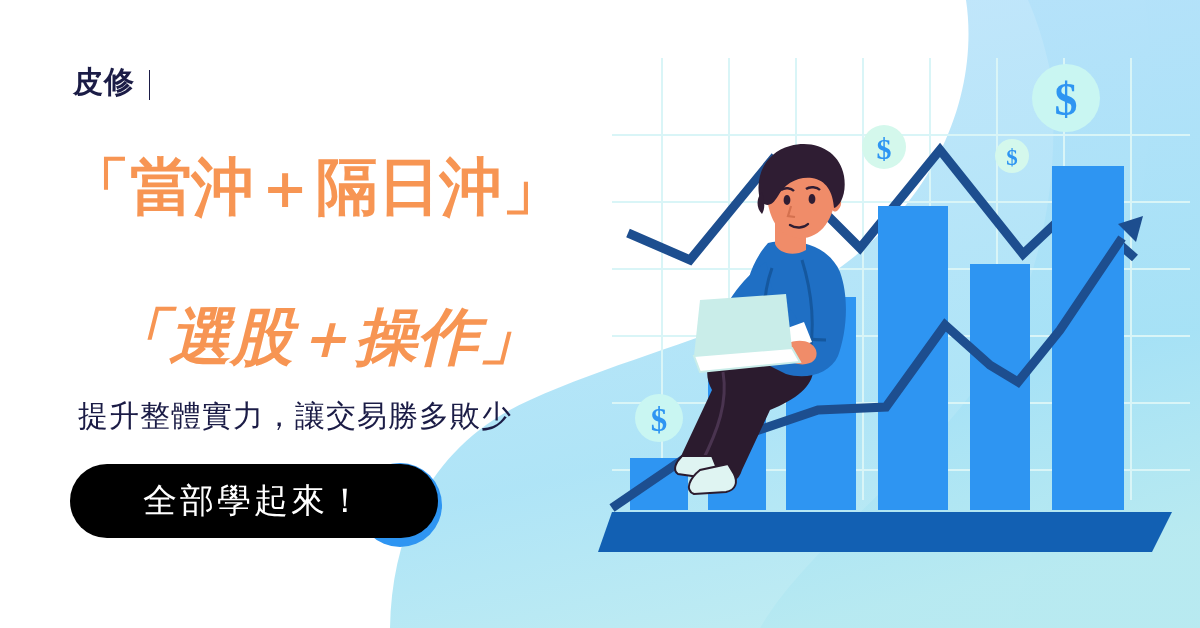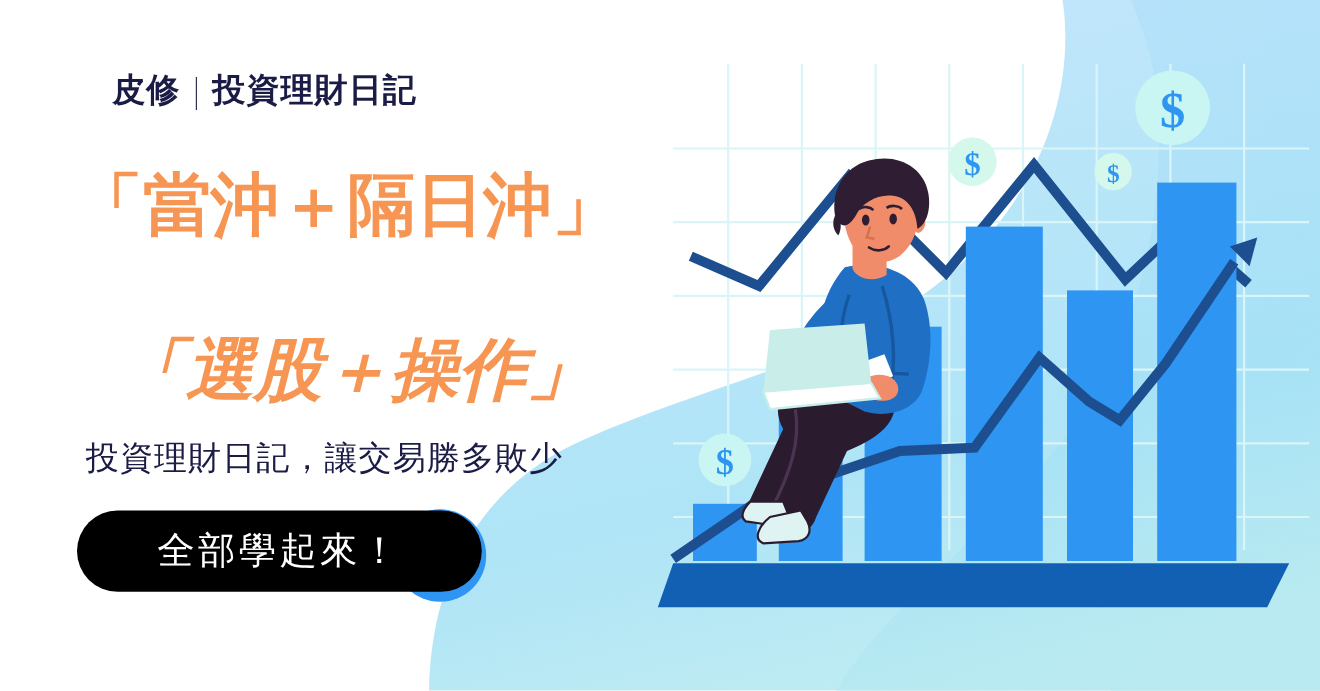--- a/index.html
+++ b/index.html
@@ -15,21 +15,21 @@
 
   
   #bg-art{position:absolute;inset:0;width:1200px;height:628px;}
 
   
   .text-col{
     position:absolute;left:0;top:0;width:620px;height:628px;
     z-index:5;
   }
   .brand{
-    position:absolute;left:102px;top:62px;
+    position:absolute;left:73px;top:62px;
     font-size:30px;font-weight:700;color:#1b1c46;
     letter-spacing:1px;white-space:nowrap;
     display:flex;align-items:center;gap:0px;
   }
   .brand-name{}
   .brand-sep{
     display:inline-block;width:1px;height:30px;background:#1b1c46;
     margin:0 14px;position:relative;top:2px;
   }
   .brand-sub{}
@@ -221,27 +221,26 @@
         <text x="659" y="431" text-anchor="middle" font-family="Liberation Serif, serif" font-size="33" font-weight="700" fill="#2e95f2">$</text>
       </g>
     </g>
   </svg>
 
   <div class="text-col">
 
     <div class="brand">
       <span class="brand-name">皮修</span>
       <span class="brand-sep"></span>
-      <span class="brand-sub">投資理財日記</span>
     </div>
 
     <div class="headline" id="headline-1">「當沖＋隔日沖」</div>
 
     <div class="headline" id="headline-2">「選股＋操作」</div>
 
-    <div class="subtitle">投資理財日記，讓交易勝多敗少</div>
+    <div class="subtitle">提升整體實力，讓交易勝多敗少</div>
 
     <button class="cta-button">
       <span class="cta-label">全部學起來！</span>
     </button>
   </div>
 
 </div>
 
 </body></html>

